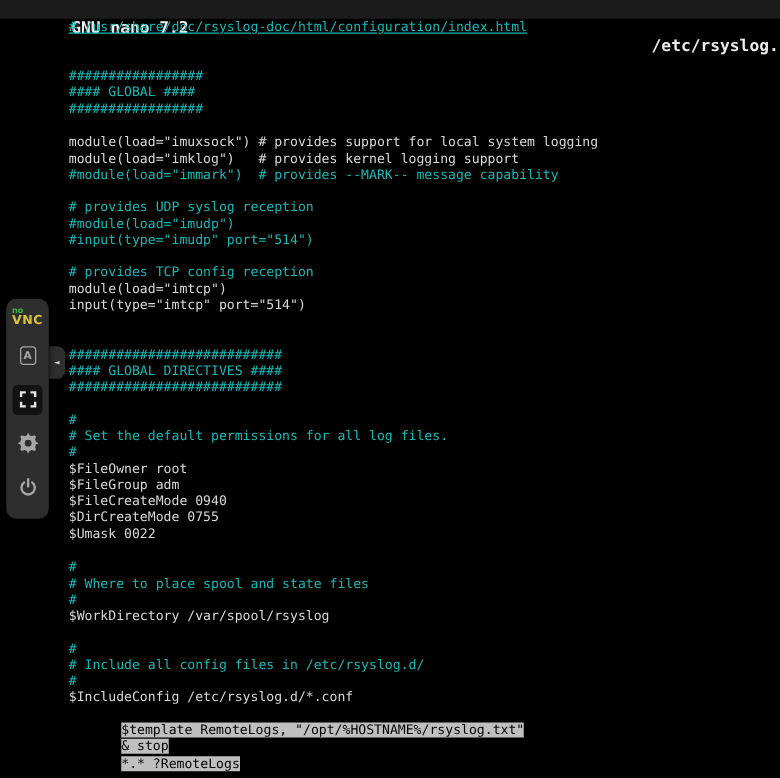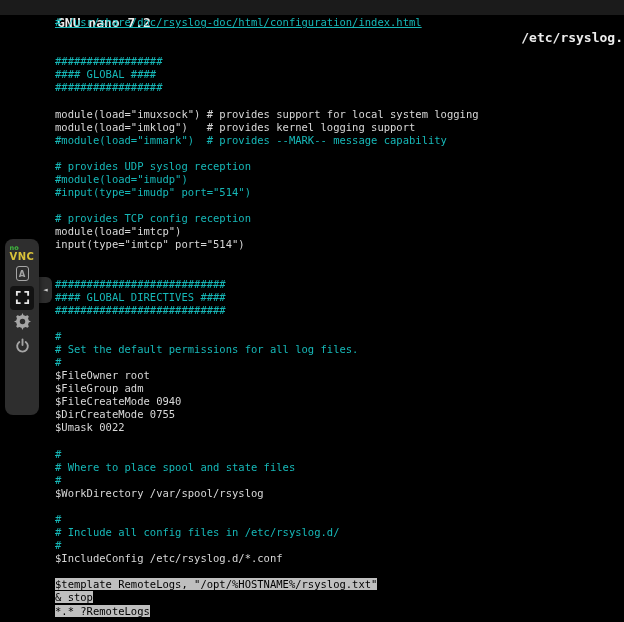--- a/index.html
+++ b/index.html
@@ -26,28 +26,28 @@
     position:absolute; top:16px; left:55px; right:0; bottom:0;
     font-size:10.5px;
   }
   .line {
     height:13.08px; line-height:13.08px;
     white-space:pre;
     color:#d8d8d8;
   }
   .line.comment   { color:#16b8b8; }
   .line.underline { text-decoration:underline; }
-  .line .sel      { background:#bfbfbf; color:#000; }
+  .line .sel      { background:#bfbfbf; color:#000;margin-left:42px; }
 
   
   .vnc-panel {
     position:absolute; left:5px; top:239px; width:34px; height:176px;
     background:#2e2e2e; border-radius:8px;
     display:flex; flex-direction:column; align-items:center;
-    padding-top:6px; 
+    padding-top:6px; gap:11px;
     box-shadow:0 0 5px rgba(0,0,0,.7);
     z-index:5;
   }
   .vnc-handle {
     position:absolute; left:39px; top:277px; width:13px; height:26px;
     background:#2e2e2e; border-radius:0 6px 6px 0;
     color:#cccccc; font-size:7px;
     display:flex; align-items:center; justify-content:center;
     z-index:4; cursor:pointer;
   }

